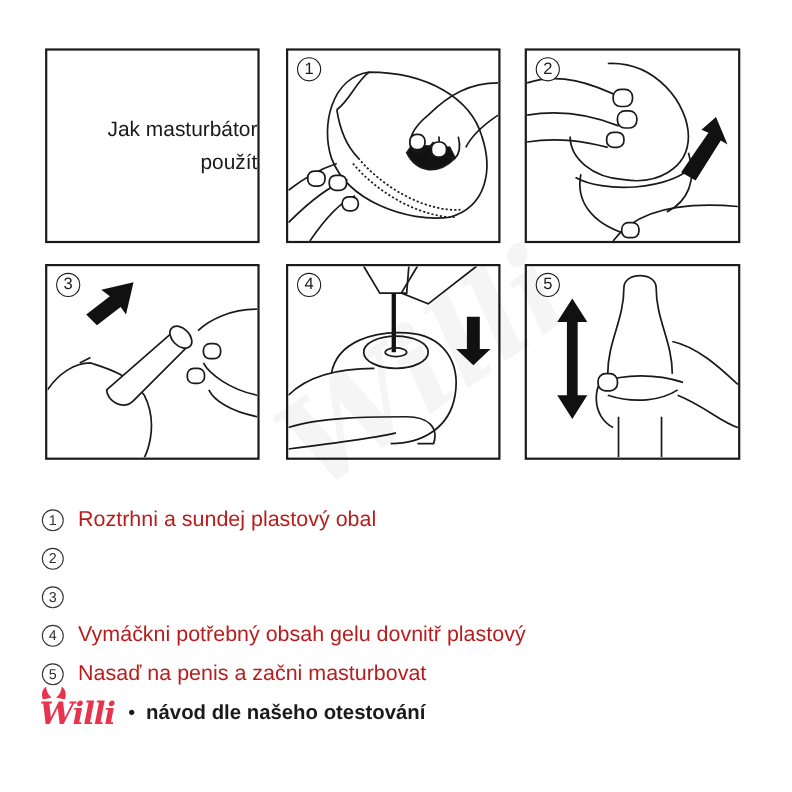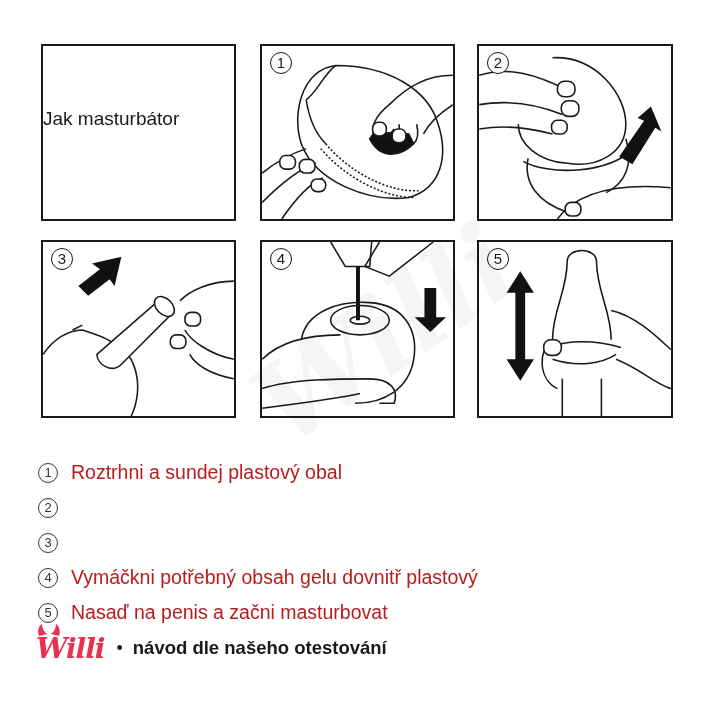--- a/index.html
+++ b/index.html
@@ -21,21 +21,21 @@
     }
     #p0 { left: 41px; top: 44px; width: 195px; height: 177px; }
     #p1 { left: 260px; top: 44px; width: 195px; height: 177px; }
     #p2 { left: 477px; top: 44px; width: 196px; height: 177px; }
     #p3 { left: 41px; top: 240px; width: 195px; height: 178px; }
     #p4 { left: 260px; top: 240px; width: 195px; height: 178px; }
     #p5 { left: 477px; top: 240px; width: 196px; height: 178px; }
 
     .title-text {
       position: absolute; left: 0; right: 0; top: 58px;
-      text-align: left; font-size: 19px; line-height: 30px; color: #1a1a1a;
+      text-align: right; font-size: 19px; line-height: 30px; color: #1a1a1a;
     }
 
     .steps { position: absolute; left: 38px; top: 455px; }
     .step-row { display: flex; align-items: center; height: 35px; }
     .step-circle {
       width: 20px; height: 20px; border: 1.4px solid #333; border-radius: 50%;
       font-size: 13px; line-height: 17px; text-align: center; color: #333; margin-right: 13px;
     }
     .step-text { font-size: 19.5px; color: #b91c1c; }
 
@@ -55,20 +55,21 @@
     }
   </style>
 </head>
 <body>
 
 <div class="watermark">Willi</div>
 
 <div class="panel" id="p0">
   <div class="title-text">
     <div>Jak masturbátor</div>
+    <div>použít</div>
   </div>
 </div>
 
 <div class="panel" id="p1">
   <div class="step-num">1</div>
   <svg viewBox="0 0 195 177" fill="none" stroke="#1a1a1a" stroke-width="1.6">
     <path d="M75 20 C40 25 30 70 40 100 C55 140 110 160 150 155 C185 145 190 110 180 80 C170 45 130 20 75 20 Z" fill="#fff"></path>
     <path d="M75 20 C62 30 58 45 45 55 M45 55 C48 75 55 90 65 100"></path>
     <path d="M65 100 C90 130 130 150 160 148" stroke-dasharray="2 2"></path>
     <path d="M60 105 C85 135 125 155 155 155" stroke-dasharray="2 2"></path>

